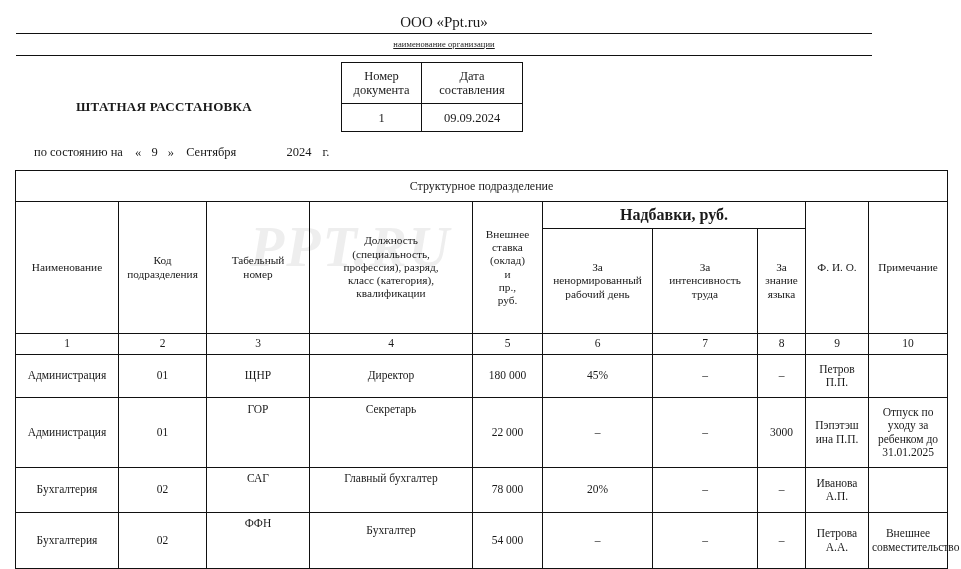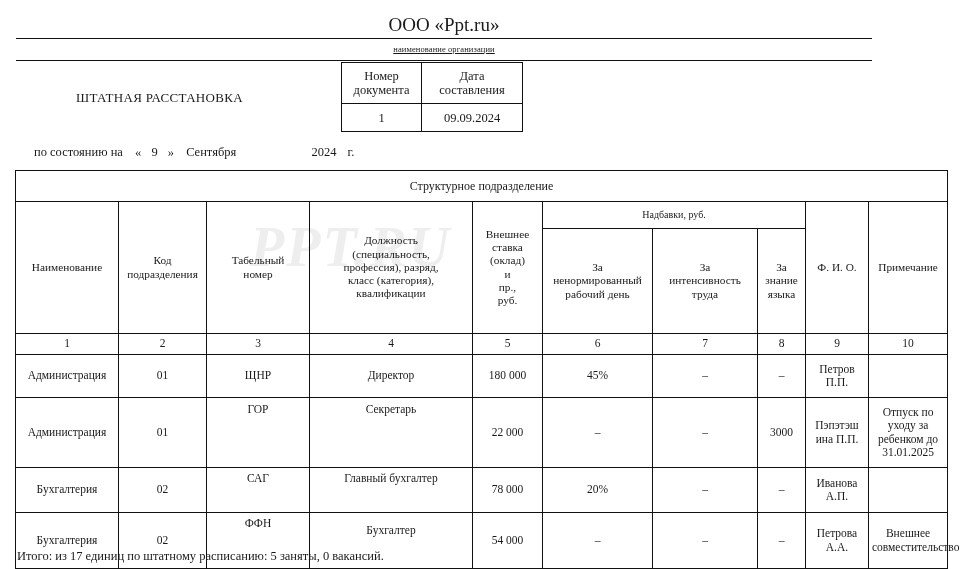--- a/index.html
+++ b/index.html
@@ -46,21 +46,21 @@
   
   .head {
     position: absolute;
     left: 16px;
     top: 14px;
     width: 856px;
     z-index: 2;
   }
   .org-name {
     text-align: center;
-    font-size: 19px;
+    font-size: 15px;
     padding-bottom: 2px;
   }
   .rule {
     border-bottom: 1.3px solid #111;
     width: 100%;
     height: 0;
   }
   .org-caption {
     text-align: center;
     font-size: 8.5px;
@@ -89,44 +89,44 @@
     padding: 3px 2px;
   }
   td.dn-head { height: 34px; }
   td.dn-val  { height: 21px; }
   .col-num  { width: 75px; }
   .col-date { width: 96px; }
 
   .doc-title {
     position: absolute;
     left: 76px;
-    top: 90px;
+    top: 99px;
     font-size: 13px;
-    font-weight: normal;
+    font-weight: bold;
     letter-spacing: 0.3px;
     z-index: 3;
   }
 
   
   .asof {
     position: absolute;
     top: 145px;
     left: 34px;
     width: 830px;
     font-size: 12.5px;
     z-index: 3;
     white-space: nowrap;
   }
   .asof .lbl      { display: inline-block; }
   .asof .on       { display: inline-block; }
   .asof .q        { display: inline-block; margin-left: 9px; }
   .asof .day      { display: inline-block; margin-left: 7px; }
   .asof .q2       { display: inline-block; margin-left: 7px; }
   .asof .month    { display: inline-block; margin-left: 9px; }
-  .asof .year     { display: inline-block; margin-left: 72px; }
+  .asof .year     { display: inline-block; margin-left: 47px; }
   .asof .gyear    { display: inline-block; margin-left: 8px; }
 
   
   .table-wrap {
     position: absolute;
     left: 15px;
     top: 170px;
     width: 932px;
     z-index: 2;
   }
@@ -152,21 +152,22 @@
     height: 24px;
     padding: 3px;
     margin-top: 16px;
   }
   table.main th.hcell {
     height: 100px;
     font-size: 11.3px;
   }
   table.main th.nadb {
     height: 22px;
-    font-size: 10px;
+    font-size: 16px;
+    font-weight: bold;
   }
   table.main td.numrow {
     height: 16px;
     font-size: 11.5px;
   }
   table.main td.dcell {
     font-size: 11.5px;
   }
   td.left {
     text-align: left;
@@ -422,15 +423,14 @@
           
         </td>
         <td class="dcell">
           <span></span>
         </td>
       </tr>
     </tbody>
       </table>
   </div>
 
-  <div class="total">Итого: из 17 единиц по штатному расписанию: 5 заняты, 0 вакансий.</div>
 
 </div>
 
 </body></html>

